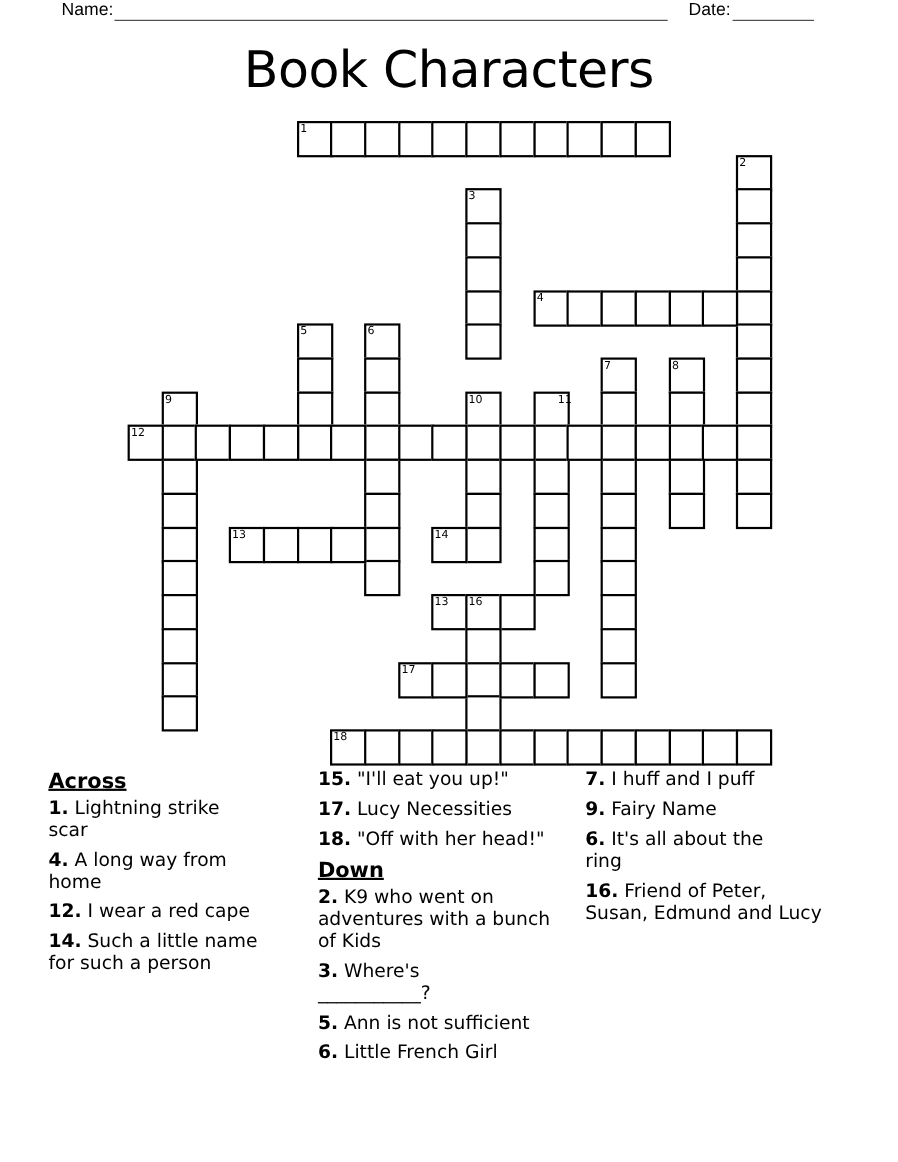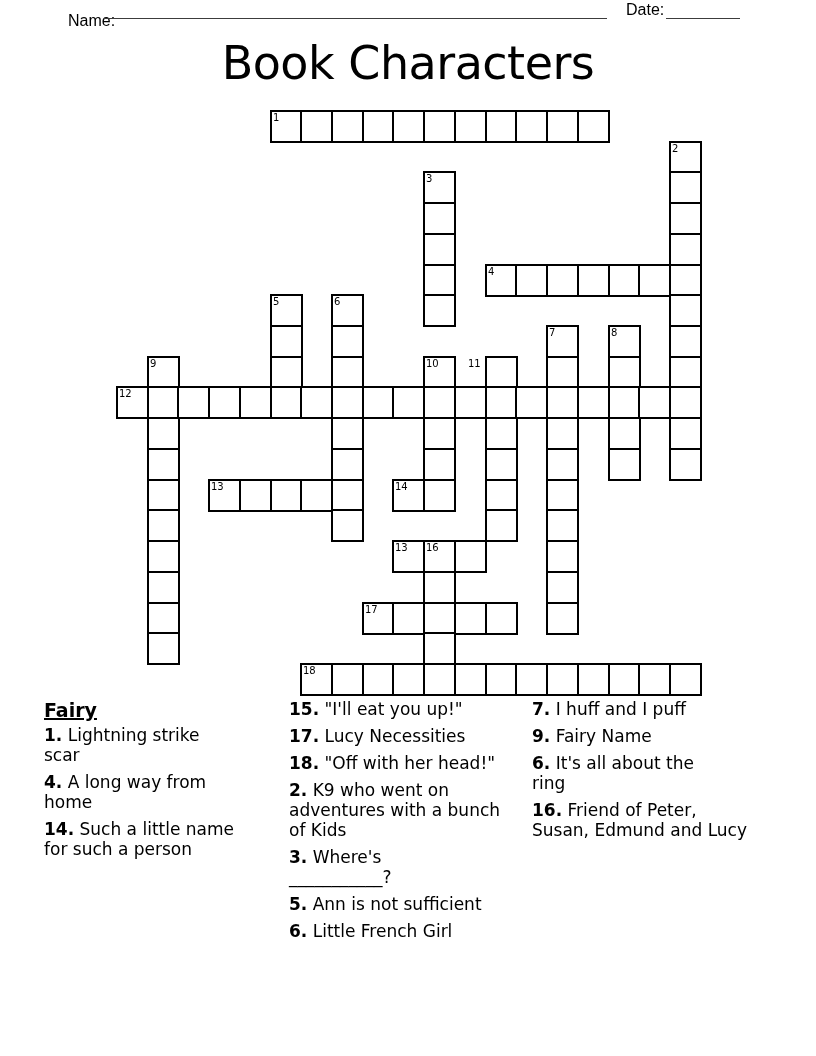--- a/index.html
+++ b/index.html
@@ -2,21 +2,21 @@
 <html><head>
 <meta charset="utf-8">
 <style>
   html,body { margin:0; padding:0; background:#fff; }
   #page {
     position:relative; width:816px; height:1056px; background:#fff;
     font-family:"DejaVu Sans", sans-serif; color:#000; overflow:hidden;
   }
   
   .hdr-label { position:absolute; top:1px; font:16px "Liberation Sans", sans-serif; color:#000; }
-  #name-label { left:68px;margin-top:11px; }
+  #name-label { left:56px; }
   #date-label { left:626px; }
   .write-line { position:absolute; top:0; height:18px; border-bottom:1.5px solid #3c3c3c; }
   #name-line { left:104px; width:503px; }
   #date-line { left:666px; width:74px; }
   
   #title {
     position:absolute; top:34px; left:0; width:100%; text-align:center;
     font-size:46px; letter-spacing:-0.5px; line-height:58px; color:#000;
   }
   
@@ -176,43 +176,45 @@
       <span class="cellnum" style="left: 157px; top: 2px;">1</span>
       <span class="cellnum" style="left: 556px; top: 33px;">2</span>
       <span class="cellnum" style="left: 310px; top: 63px;">3</span>
       <span class="cellnum" style="left: 372px; top: 156px;">4</span>
       <span class="cellnum" style="left: 157px; top: 186px;">5</span>
       <span class="cellnum" style="left: 218px; top: 186px;">6</span>
       <span class="cellnum" style="left: 433px; top: 217px;">7</span>
       <span class="cellnum" style="left: 495px; top: 217px;">8</span>
       <span class="cellnum" style="left: 34px; top: 248px;">9</span>
       <span class="cellnum" style="left: 310px; top: 248px;">10</span>
-      <span class="cellnum" style="left: 352px; top: 248px;">11</span>
+      <span class="cellnum" style="left: 391px; top: 248px;">11</span>
       <span class="cellnum" style="left: 3px; top: 278px;">12</span>
       <span class="cellnum" style="left: 95px; top: 371px;">13</span>
       <span class="cellnum" style="left: 279px; top: 371px;">14</span>
       <span class="cellnum" style="left: 279px; top: 432px;">13</span>
       <span class="cellnum" style="left: 310px; top: 432px;">16</span>
       <span class="cellnum" style="left: 249px; top: 494px; text-align: right;">17</span>
       <span class="cellnum" style="left: 187px; top: 555px;">18</span>
     </div>
 
   <div id="clue-col-1" class="clue-col">
-      <div class="clue-header">Fairy</div>
+      <div class="clue-header">Across</div>
       <div class="clue"><span class="clue-num">1.</span> <span class="clue-text">Lightning strike
 scar</span></div>
       <div class="clue"><span class="clue-num">4.</span> <span class="clue-text">A long way from
 home</span></div>
+      <div class="clue"><span class="clue-num">12.</span> <span class="clue-text">I wear a red cape</span></div>
       <div class="clue"><span class="clue-num">14.</span> <span class="clue-text">Such a little name
 for such a person</span></div>
     </div>
   <div id="clue-col-2" class="clue-col">
       <div class="clue"><span class="clue-num">15.</span> <span class="clue-text">"I'll eat you up!"</span></div>
       <div class="clue"><span class="clue-num">17.</span> <span class="clue-text">Lucy Necessities</span></div>
       <div class="clue"><span class="clue-num">18.</span> <span class="clue-text">"Off with her head!"</span></div>
+      <div class="clue-header">Down</div>
       <div class="clue"><span class="clue-num">2.</span> <span class="clue-text">K9 who went on
 adventures with a bunch
 of Kids</span></div>
       <div class="clue"><span class="clue-num">3.</span> <span class="clue-text">Where's
 ___________?</span></div>
       <div class="clue"><span class="clue-num">5.</span> <span class="clue-text">Ann is not sufficient</span></div>
       <div class="clue"><span class="clue-num">6.</span> <span class="clue-text">Little French Girl</span></div>
     </div>
   <div id="clue-col-3" class="clue-col">
       <div class="clue"><span class="clue-num">7.</span> <span class="clue-text">I huff and I puff</span></div>

